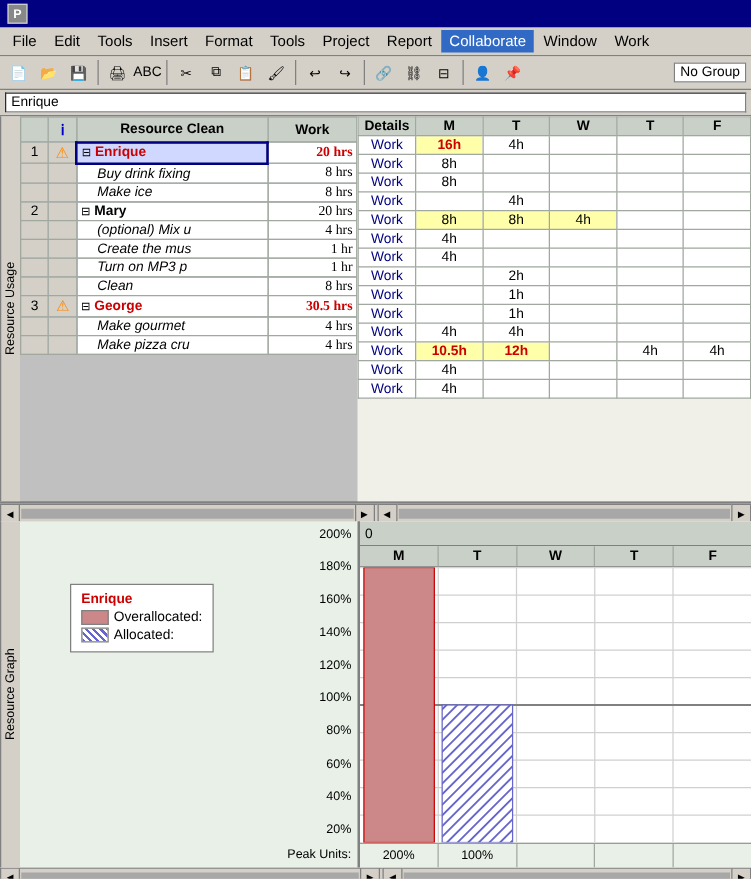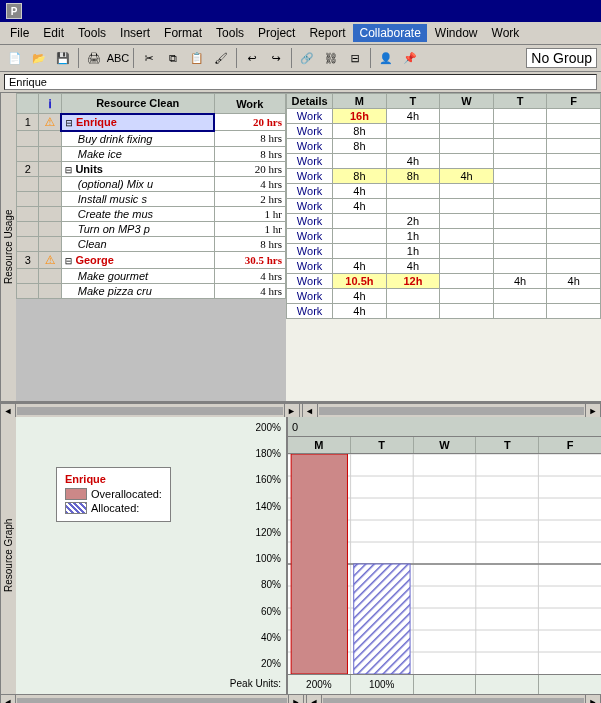--- a/index.html
+++ b/index.html
@@ -12,21 +12,21 @@
     
     .menu-bar { background: #d4d0c8; border-bottom: 1px solid #808080; display: flex; align-items: center; padding: 2px 4px; gap: 2px; }
     .menu-item { padding: 2px 6px; cursor: pointer; font-size: 12px; }
     .menu-item.active { background: #316ac5; color: white; }
 
     
     .toolbar { background: #d4d0c8; border-bottom: 1px solid #808080; display: flex; align-items: center; padding: 2px 4px; gap: 2px; flex-wrap: wrap; }
     .tb-btn { width: 22px; height: 22px; background: #d4d0c8; border: 1px solid transparent; cursor: pointer; display: flex; align-items: center; justify-content: center; font-size: 11px; }
     .tb-separator { width: 1px; height: 20px; background: #808080; margin: 0 2px; }
     .tb-spacer { flex: 1; }
-    .no-group-btn { border: 1px solid #808080; background: white; padding: 1px 4px; font-size: 14px; cursor: pointer; }
+    .no-group-btn { border: 1px solid #808080; background: white; padding: 1px 4px; font-size: 11px; cursor: pointer; }
 
     
     .formula-bar { background: #d4d0c8; border-bottom: 1px solid #808080; display: flex; align-items: center; padding: 2px 4px; }
     .formula-input { flex: 1; border: 1px inset #808080; background: white; padding: 1px 4px; font-size: 11px; }
 
     
     .main-area { display: flex; flex-direction: column; height: calc(703px - 22px - 22px - 22px - 22px); }
 
     
     .upper-section { display: flex; height: 310px; border-bottom: 2px solid #808080; }
@@ -168,35 +168,29 @@
               <td class="icon-col"></td>
               <td class="task-name">Make ice</td>
               <td class="work-col" style="text-align:right;">8 hrs</td>
             </tr>
 
             <tr>
               <td class="row-num">2</td>
               <td class="icon-col"></td>
               <td class="name-col">
                 <span style="font-size:9px;">⊟</span>
-                <span style="font-weight:bold;"> Units</span>
+                <span style="font-weight:bold;"> Mary</span>
               </td>
               <td class="work-col" style="text-align:right;">20 hrs</td>
             </tr>
             <tr>
               <td class="row-num"></td>
               <td class="icon-col"></td>
               <td class="task-name">(optional) Mix u</td>
               <td class="work-col" style="text-align:right;">4 hrs</td>
-            </tr>
-            <tr>
-              <td class="row-num"></td>
-              <td class="icon-col"></td>
-              <td class="task-name">Install music s</td>
-              <td class="work-col" style="text-align:right;">2 hrs</td>
             </tr>
             <tr>
               <td class="row-num"></td>
               <td class="icon-col"></td>
               <td class="task-name">Create the mus</td>
               <td class="work-col" style="text-align:right;">1 hr</td>
             </tr>
             <tr>
               <td class="row-num"></td>
               <td class="icon-col"></td>

